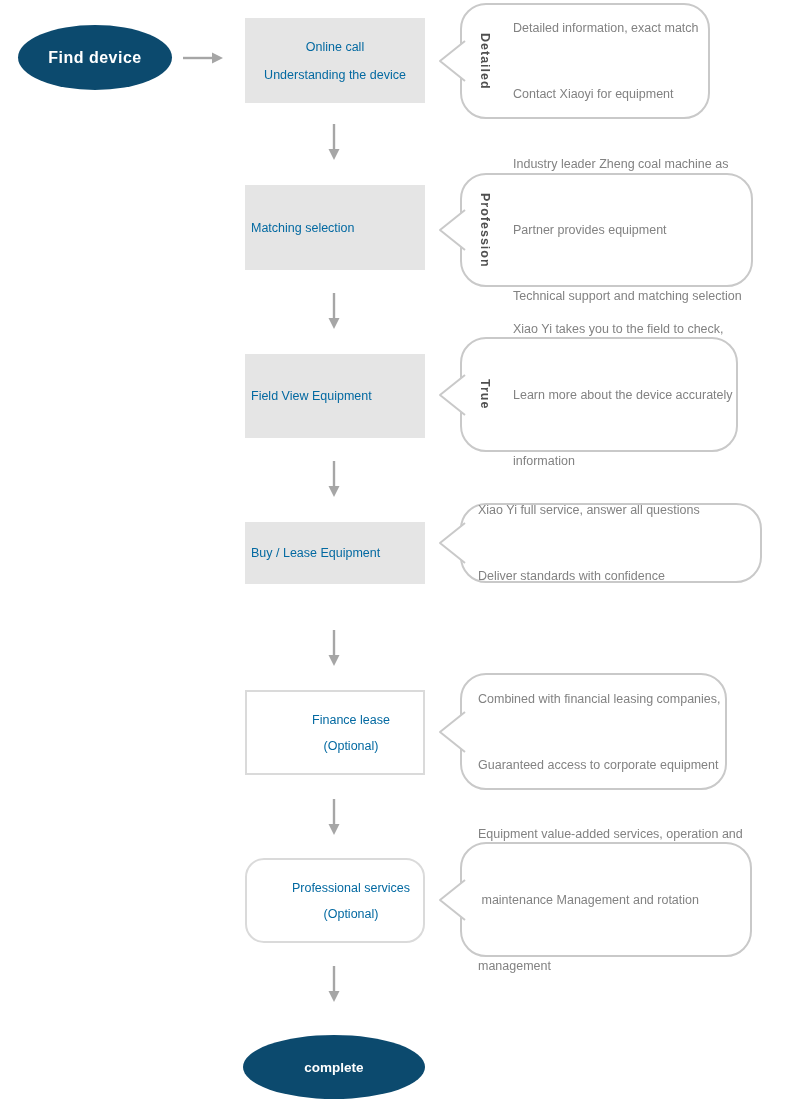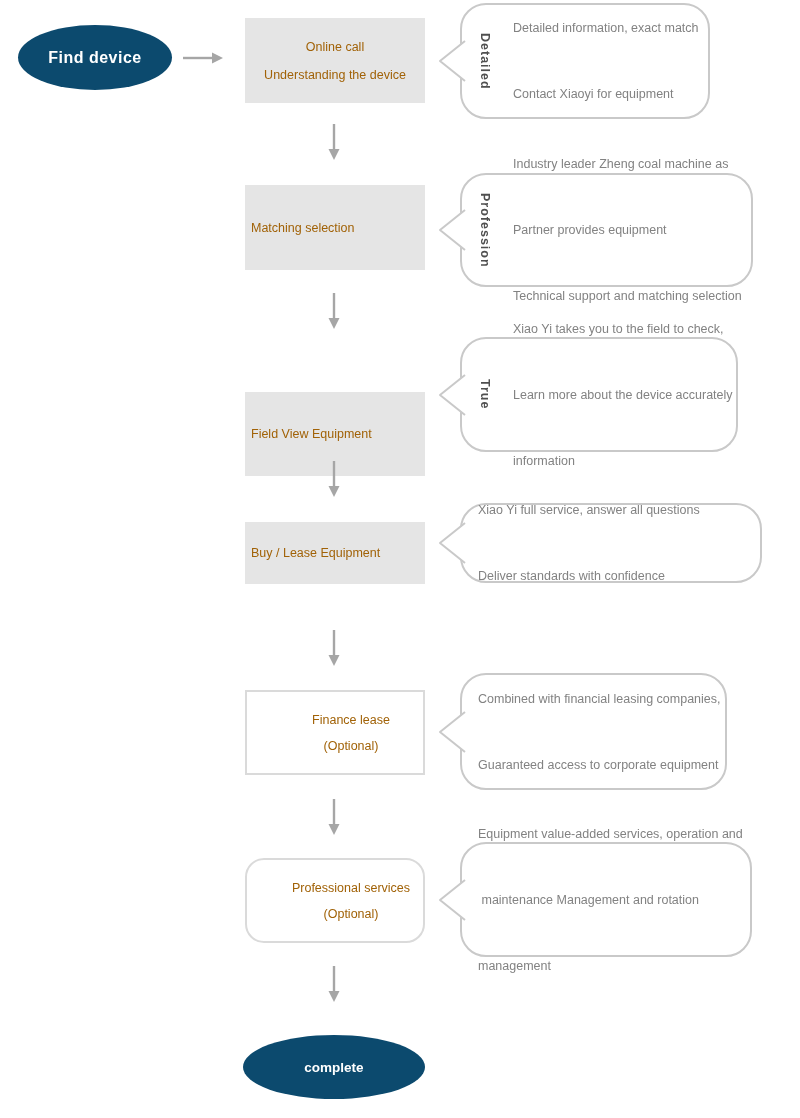--- a/index.html
+++ b/index.html
@@ -28,21 +28,21 @@
   .node.end   { left: 243px; top: 1035px; width: 182px; height: 64px; font-size: 13.5px; }
 
   .step-box {
     position: absolute;
     left: 245px;
     width: 180px;
     box-sizing: border-box;
     display: flex;
     flex-direction: column;
     justify-content: center;
-    color: #a16207;
+    color: #0369a1;
     font-size: 12.5px;
   }
   .step-box.filled { background: #e5e5e5; }
   .step-box.outline { background: #ffffff; border: 2px solid #dadada; padding-left: 32px; }
   .step-box.center { text-align: center; line-height: 28px; }
   .step-box.left { text-align: left; padding-left: 6px; line-height: 16px; }
   .step-box.two-line { line-height: 26px; }
 
   .bubble {
     position: absolute;
@@ -124,21 +124,21 @@
       <div>Industry leader Zheng coal machine as</div>
       <div>Partner provides equipment</div>
       <div>Technical support and matching selection</div>
     </div>
   </div>
   <svg class="arrow" style="left:328px; top:293px;" width="12" height="36" viewBox="0 0 12 36">
     <line x1="6" y1="0" x2="6" y2="26" stroke="#a6a6a6" stroke-width="2.4"></line>
     <polygon points="0.5,25 11.5,25 6,36" fill="#a6a6a6"></polygon>
   </svg>
 
-  <div class="step-box filled left" style="top:354px; height:84px;margin-top:38px;">
+  <div class="step-box filled left" style="top:354px; height:84px;">
     <div>Field View Equipment</div>
   </div>
   <div class="bubble" style="left:460px; top:337px; width:278px; height:115px;">
     <svg class="tail" width="30" height="44" viewBox="0 0 30 44">
       <polyline points="29,2 4,22 29,42" fill="#ffffff" stroke="#c9c9c9" stroke-width="2" stroke-linejoin="round"></polyline>
     </svg>
     <div class="vlabel">True</div>
     <div class="blines">
       <div>Xiao Yi takes you to the field to check,</div>
       <div>Learn more about the device accurately</div>

